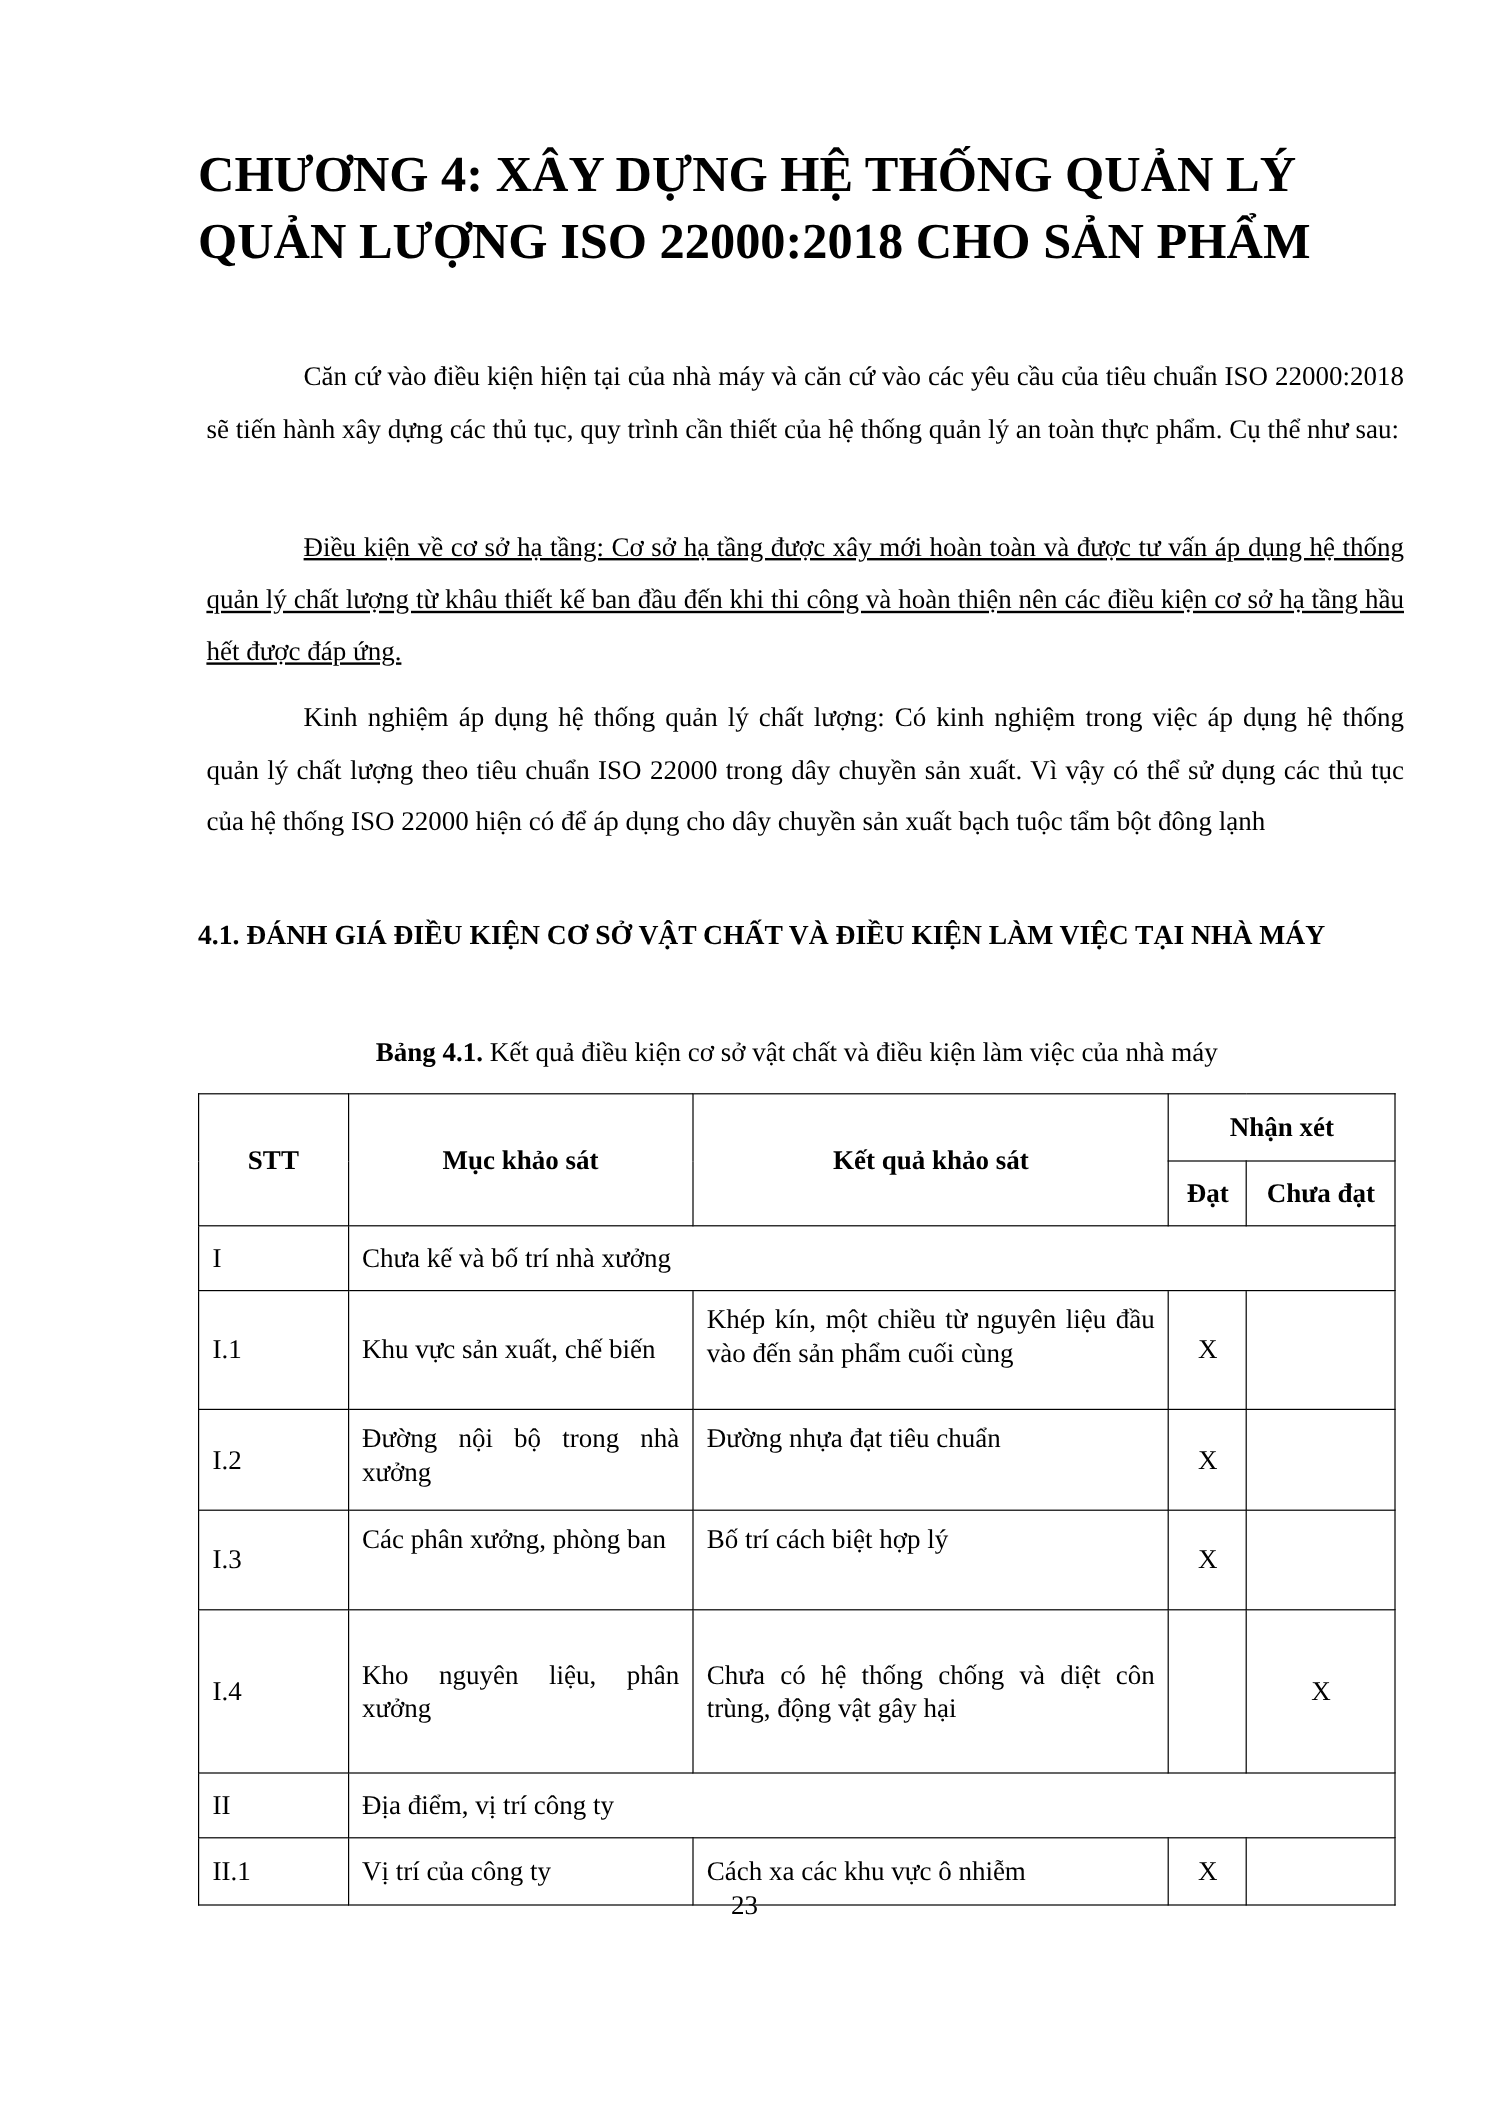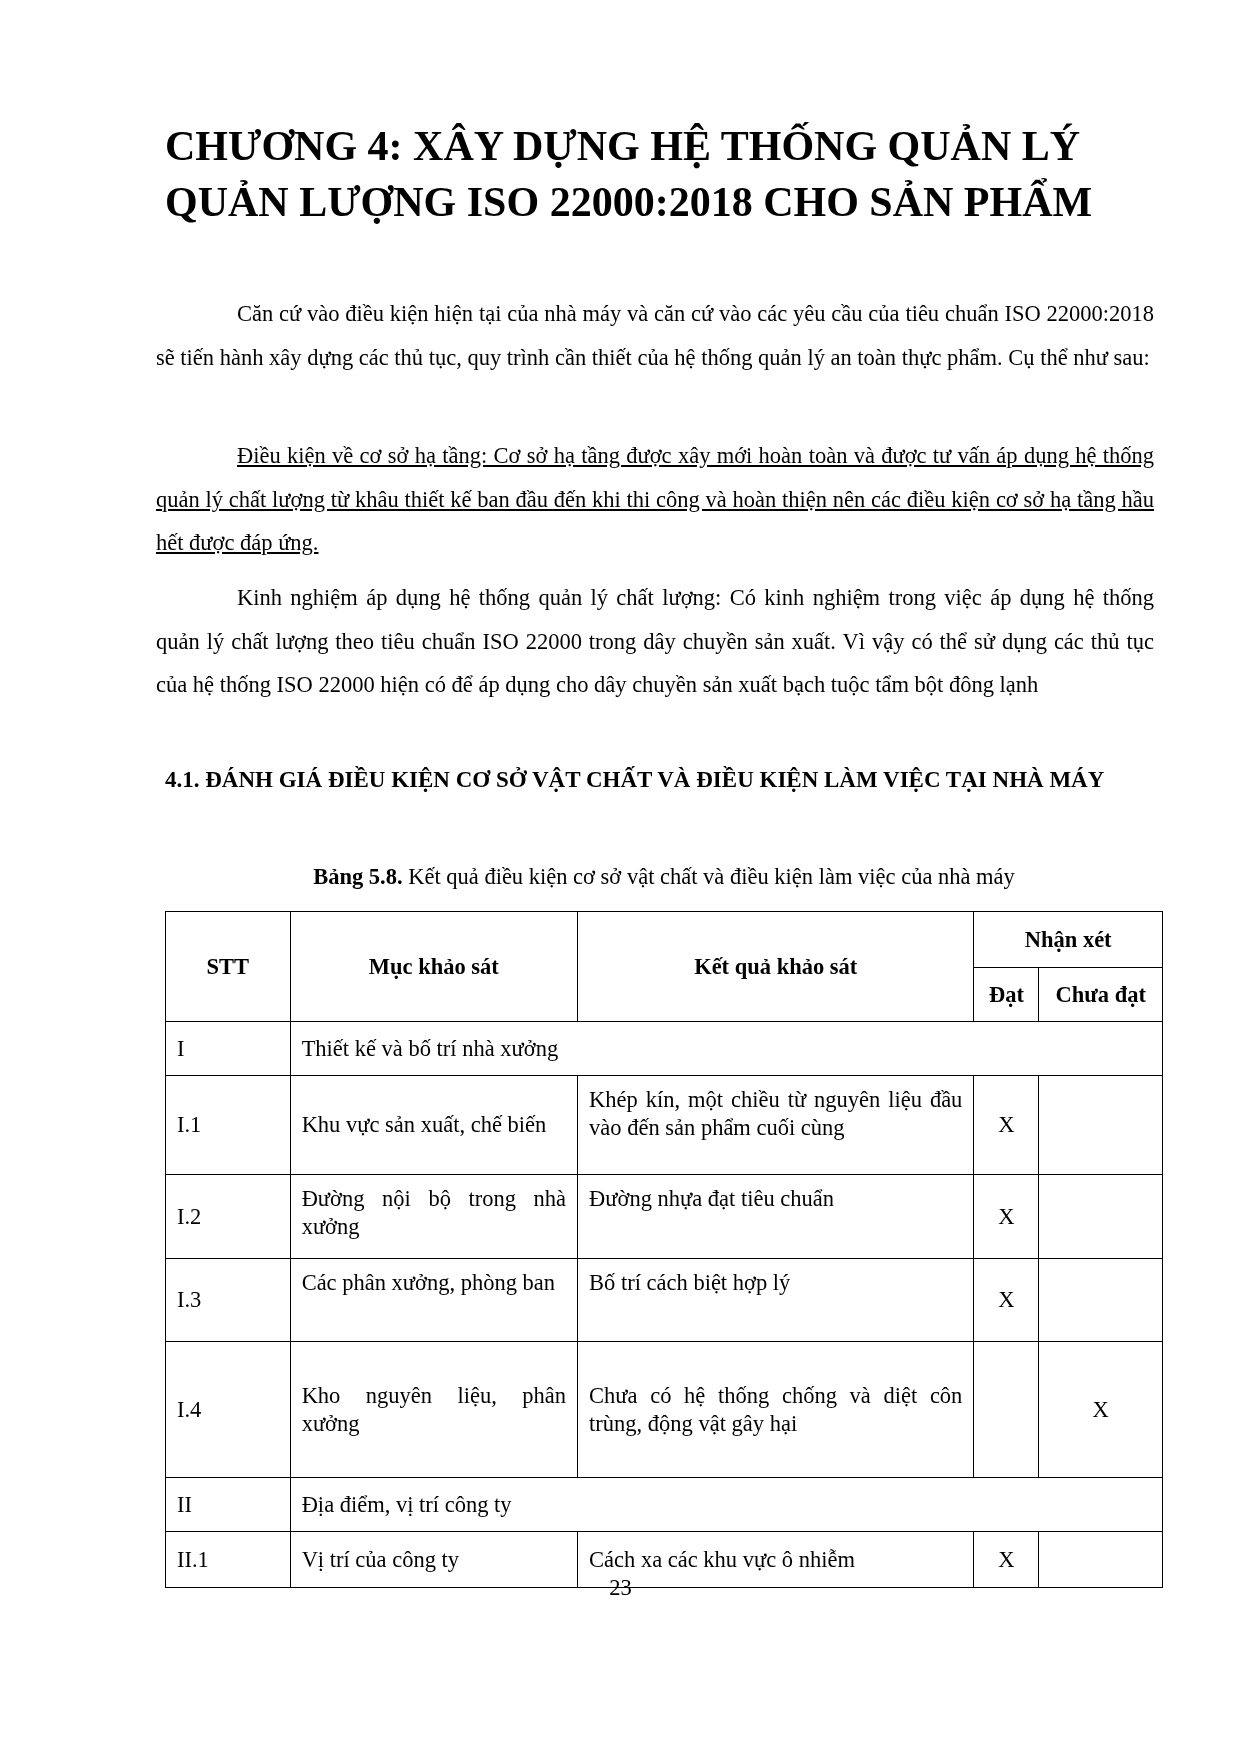--- a/index.html
+++ b/index.html
@@ -1,21 +1,21 @@
 <!DOCTYPE html>
 <html><head>
 <meta charset="utf-8">
 <style>
   html, body { margin:0; padding:0; background:#ffffff; }
   body { width:1241px; height:1754px; position:relative; overflow:hidden;
          font-family:"Liberation Serif", "DejaVu Serif", serif; color:#000; }
   .page { position:absolute; left:0; top:0; width:1241px; height:1754px; }
   .title { position:absolute; left:165px; width:998px; top:118px; text-align:left;
            font-weight:bold; font-size:42px; line-height:56px; margin:0; }
-  .para { position:absolute; left:156px; width:998px; font-size:22.5px; line-height:43.5px;
+  .para { position:absolute; left:172px; width:998px; font-size:22.5px; line-height:43.5px;
           text-align:justify; margin:0; text-indent:81px; }
   .p1 { top:292px; }
   .p2 { top:434px;text-decoration:underline; }
   .p3 { top:576px; }
   .heading { position:absolute; left:165px; width:998px; top:758px; font-weight:bold;
              font-size:23px; line-height:44px; margin:0; }
   .caption { position:absolute; left:165px; width:998px; top:862px; text-align:center;
              font-size:22.5px; line-height:30px; margin:0; }
   .caption b { font-weight:bold; }
   table.survey { position:absolute; left:165px; top:911px; width:998px; border-collapse:collapse;
@@ -45,21 +45,21 @@
     <span>CHƯƠNG 4: XÂY DỰNG HỆ THỐNG QUẢN LÝ</span><br>
     <span>QUẢN LƯỢNG ISO 22000:2018 CHO SẢN PHẨM</span><br>
   </h1>
 
   <p class="para p1">Căn cứ vào điều kiện hiện tại của nhà máy và căn cứ vào các yêu cầu của tiêu chuẩn ISO 22000:2018 sẽ tiến hành xây dựng các thủ tục, quy trình cần thiết của hệ thống quản lý an toàn thực phẩm. Cụ thể như sau:</p>
   <p class="para p2">Điều kiện về cơ sở hạ tầng: Cơ sở hạ tầng được xây mới hoàn toàn và được tư vấn áp dụng hệ thống quản lý chất lượng từ khâu thiết kế ban đầu đến khi thi công và hoàn thiện nên các điều kiện cơ sở hạ tầng hầu hết được đáp ứng.</p>
   <p class="para p3">Kinh nghiệm áp dụng hệ thống quản lý chất lượng: Có kinh nghiệm trong việc áp dụng hệ thống quản lý chất lượng theo tiêu chuẩn ISO 22000 trong dây chuyền sản xuất. Vì vậy có thể sử dụng các thủ tục của hệ thống ISO 22000 hiện có để áp dụng cho dây chuyền sản xuất bạch tuộc tẩm bột đông lạnh</p>
 
   <h2 class="heading">4.1. ĐÁNH GIÁ ĐIỀU KIỆN CƠ SỞ VẬT CHẤT VÀ ĐIỀU KIỆN LÀM VIỆC TẠI NHÀ MÁY</h2>
 
-  <p class="caption"><b>Bảng 5.8.</b><span> Kết quả điều kiện cơ sở vật chất và điều kiện làm việc của nhà máy</span></p>
+  <p class="caption"><b>Bảng 4.1.</b><span> Kết quả điều kiện cơ sở vật chất và điều kiện làm việc của nhà máy</span></p>
 
   <table class="survey">
     <colgroup>
       <col class="c-stt">
         <col class="c-muc">
         <col class="c-kq">
         <col class="c-dat">
         <col class="c-chua">
     </colgroup>
     <tbody>
@@ -69,21 +69,21 @@
       <th rowspan="2">Kết quả khảo sát</th>
       <th colspan="2">Nhận xét</th>
     </tr>
     <tr class="h2">
       <th>Đạt</th>
       <th>Chưa đạt</th>
     </tr>
 
     <tr class="row-sec">
       <td>I</td>
-      <td colspan="4">Thiết kế và bố trí nhà xưởng</td>
+      <td colspan="4">Chưa kế và bố trí nhà xưởng</td>
     </tr>
 
     <tr style="height:99px">
       <td>I.1</td>
       <td class="just">Khu vực sản xuất, chế biến</td>
       <td class="just top">Khép kín, một chiều từ nguyên liệu đầu vào đến sản phẩm cuối cùng</td>
       <td class="center">X</td>
       <td class="center"></td>
     </tr>
 

